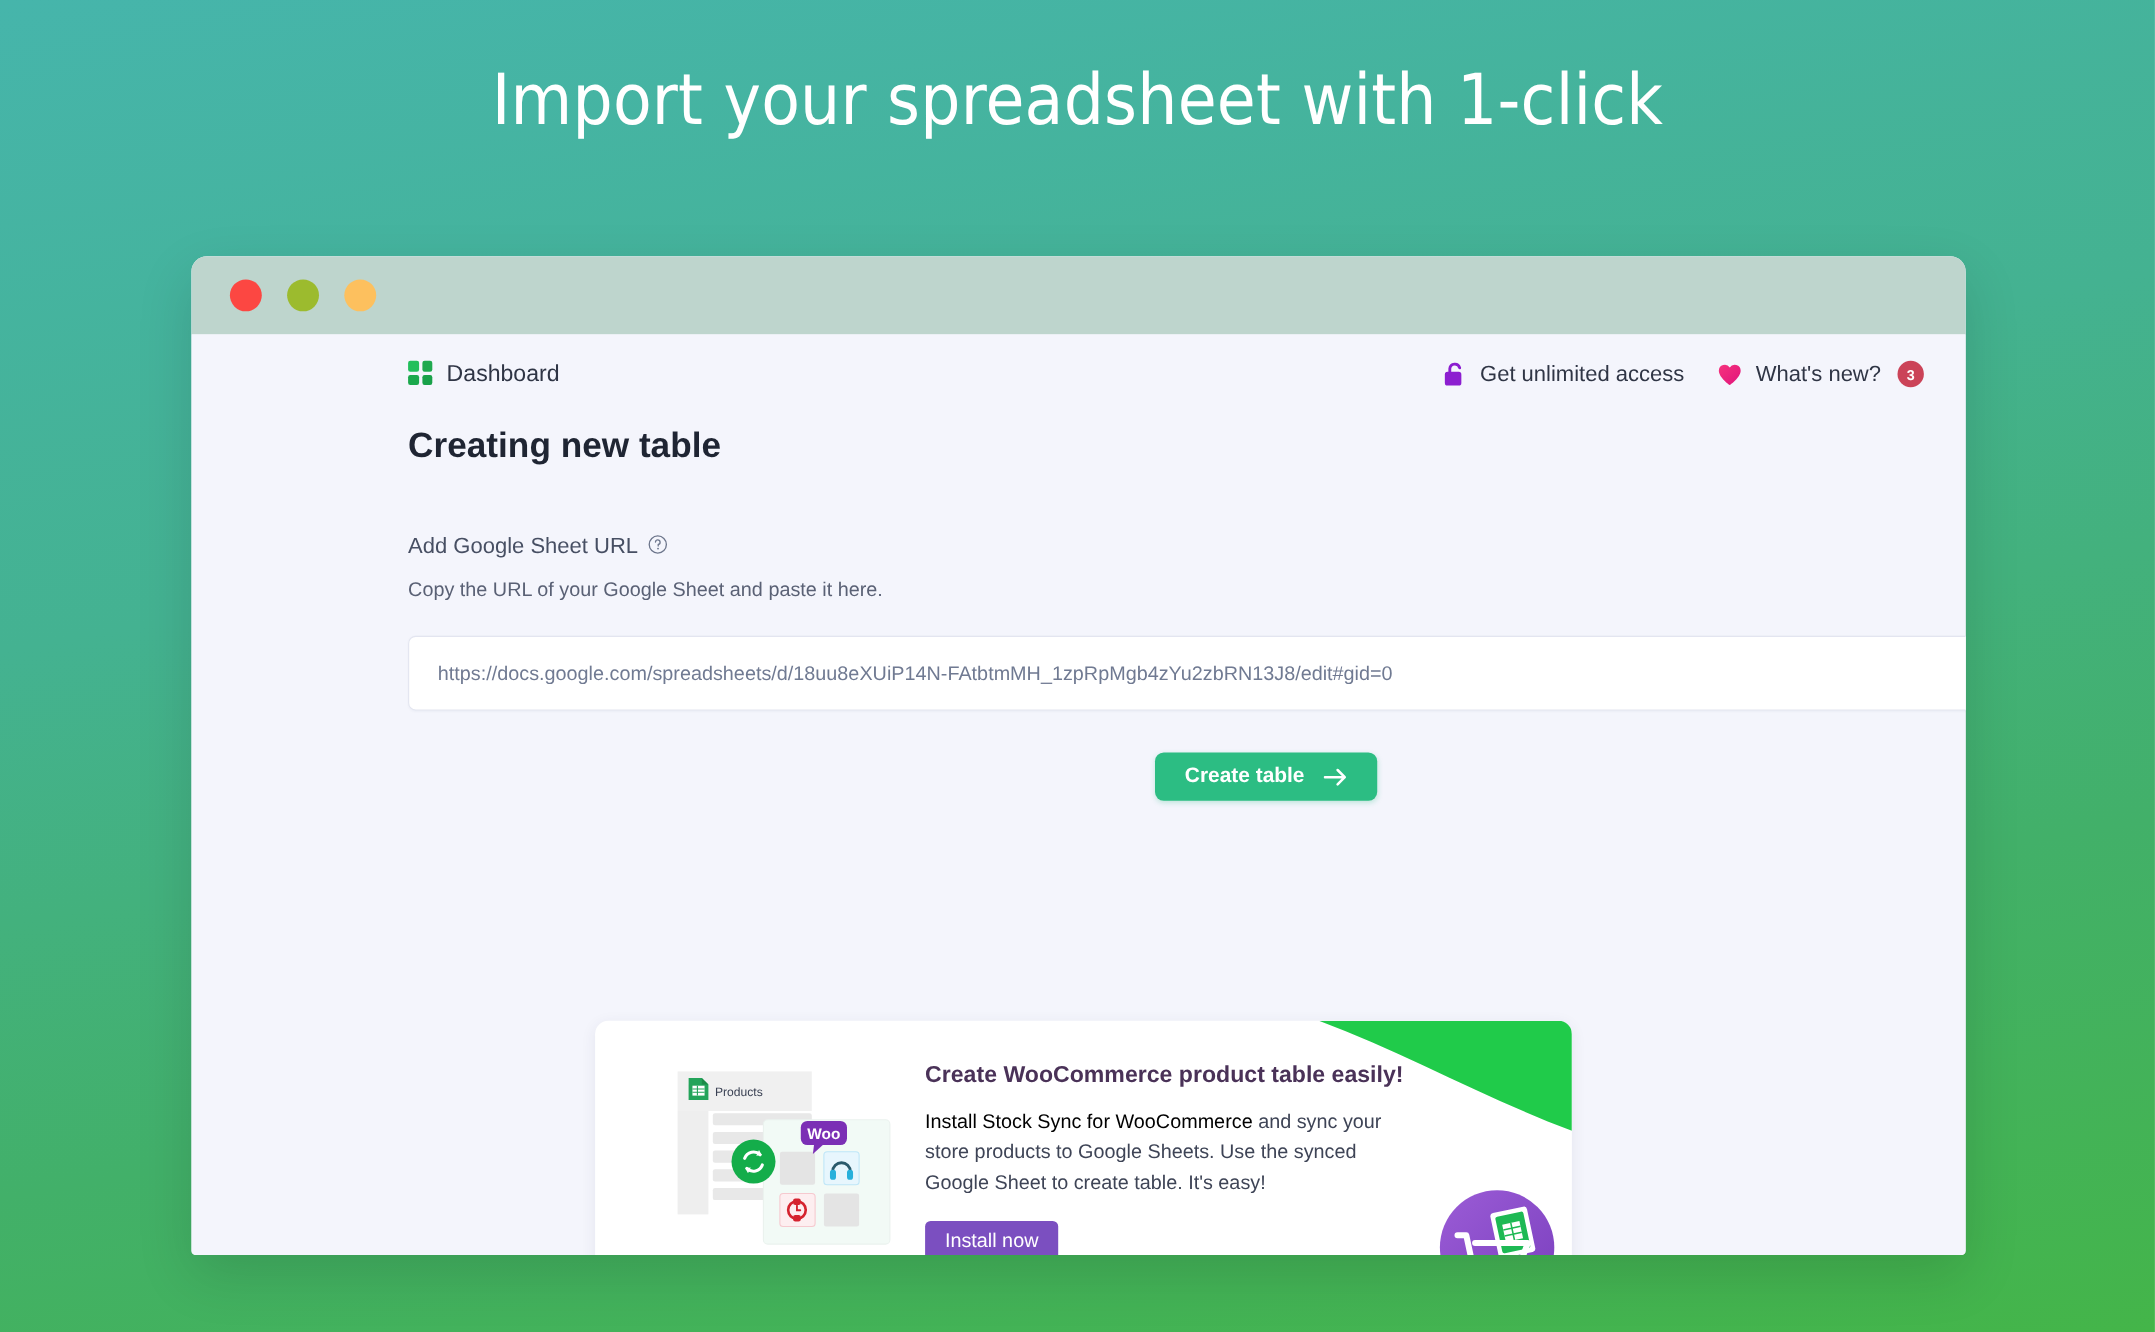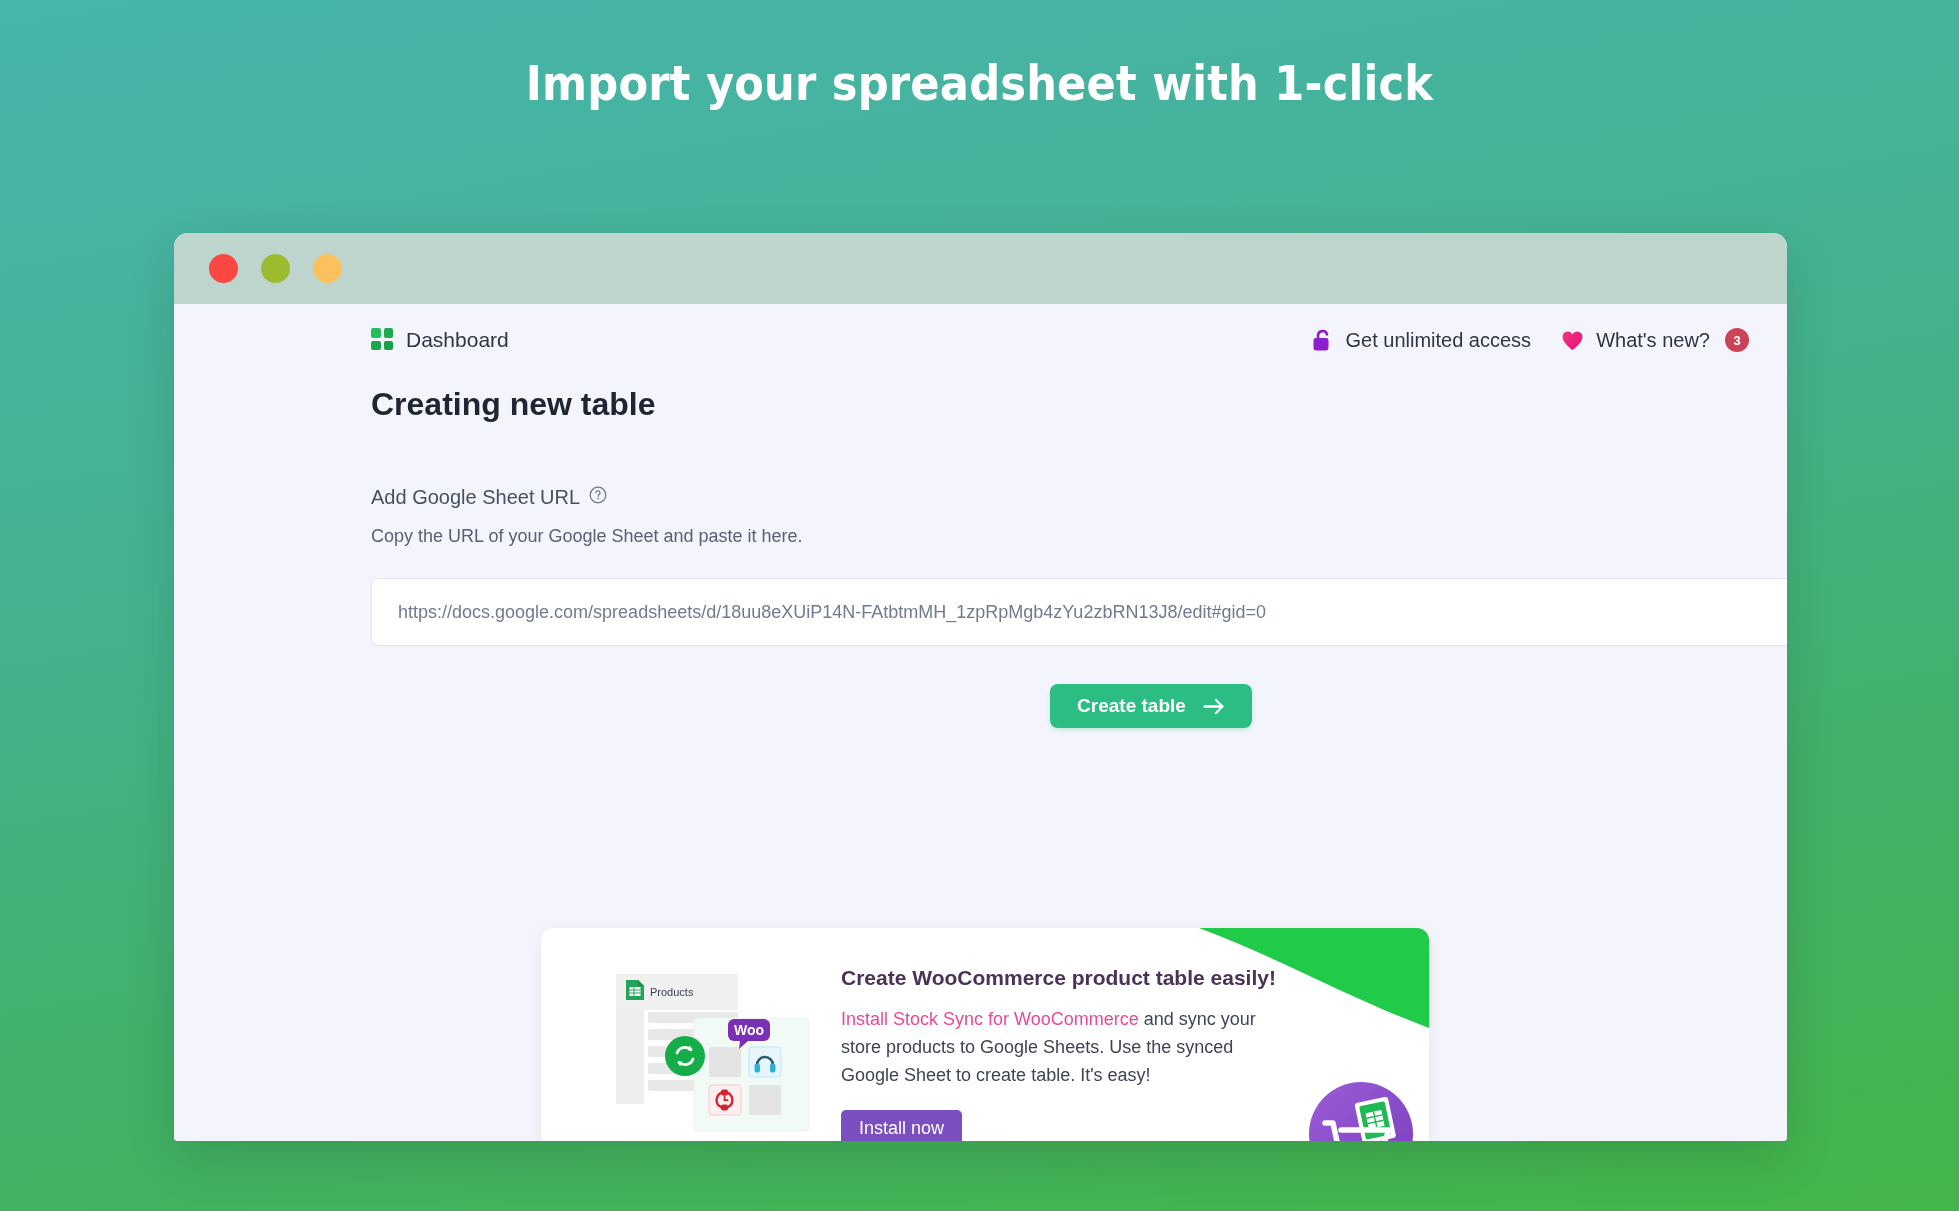--- a/index.html
+++ b/index.html
@@ -17,23 +17,23 @@
   }
 
   
   .hero-title {
     position: absolute;
     top: 56px;
     left: 0;
     width: 100%;
     text-align: center;
     color: #ffffff;
-    font-size: 48px;
+    font-size: 64px;
     line-height: 1.15;
-    font-weight: 700;
+    font-weight: 400;
     letter-spacing: 0.2px;
     font-family: "DejaVu Sans", sans-serif;
     font-stretch: condensed;
   }
 
   
   .window {
     position: absolute;
     left: 174px;
     top: 233px;
@@ -236,21 +236,21 @@
     color: #4a3258;
     margin-bottom: 16px;
   }
   .promo-body {
     font-size: 18px;
     line-height: 1.55;
     color: #3e4456;
     max-width: 430px;
   }
   .promo-link {
-    color: #ec4899;
+    color: #000000;
     cursor: pointer;
   }
   .install-btn {
     margin-top: 20px;
     background: #7b4fc0;
     color: #fff;
     border: none;
     border-radius: 5px;
     height: 38px;
     padding: 0 18px;

